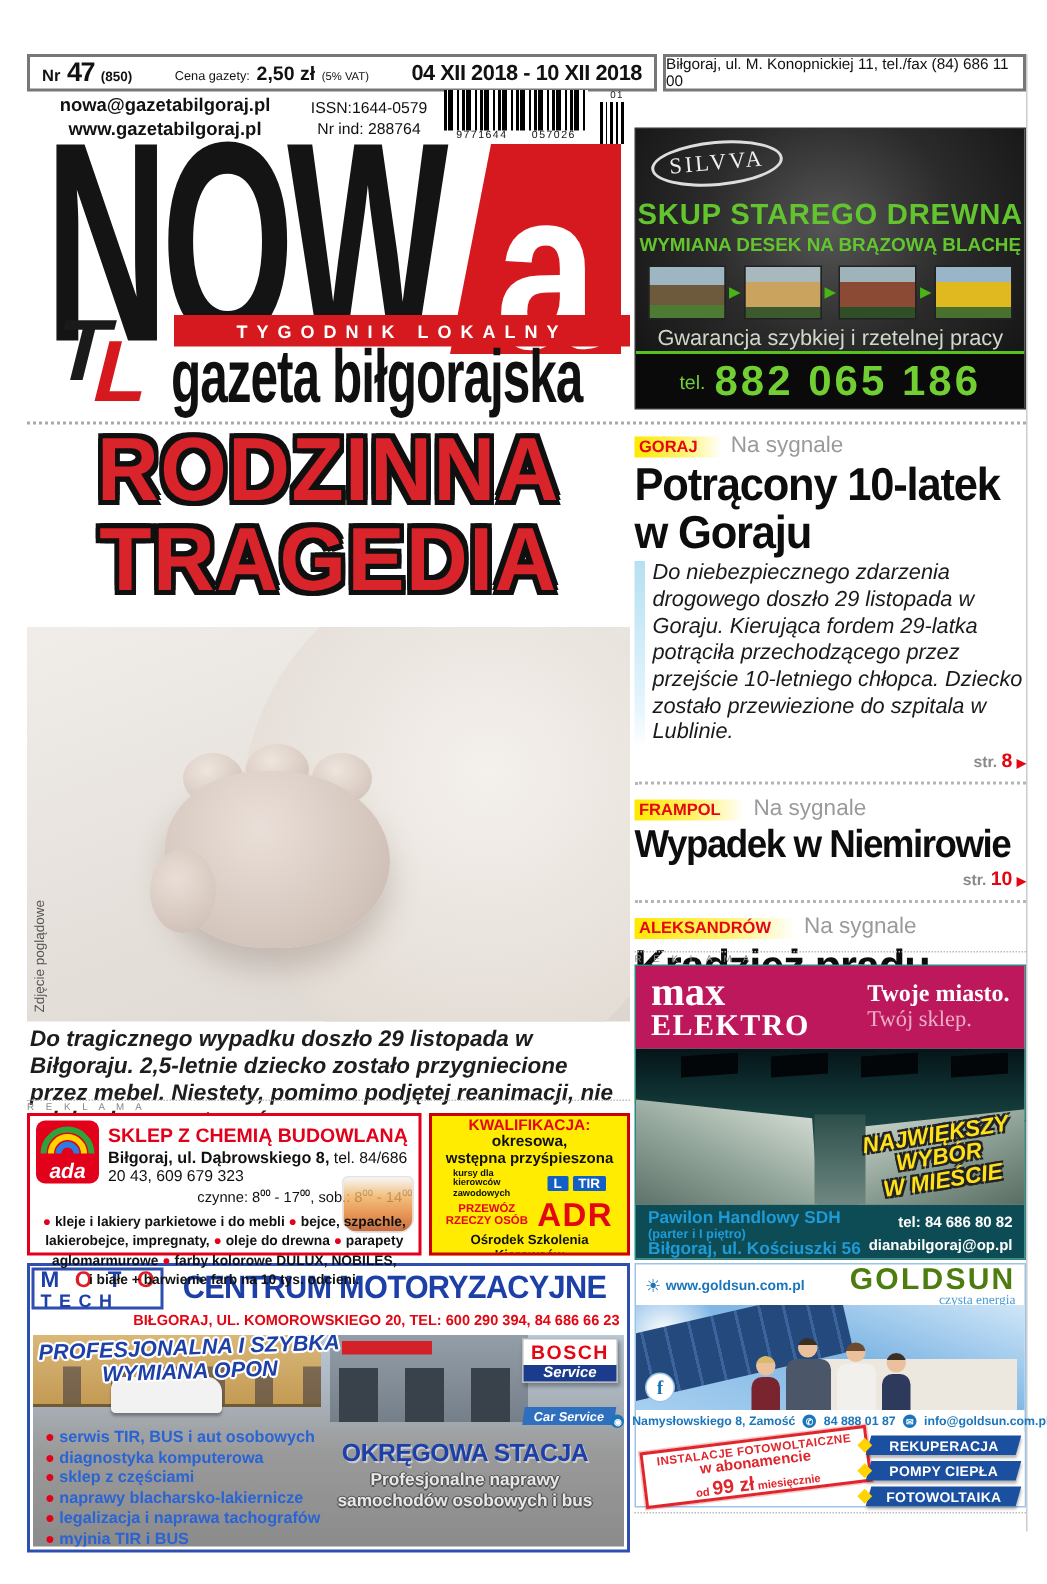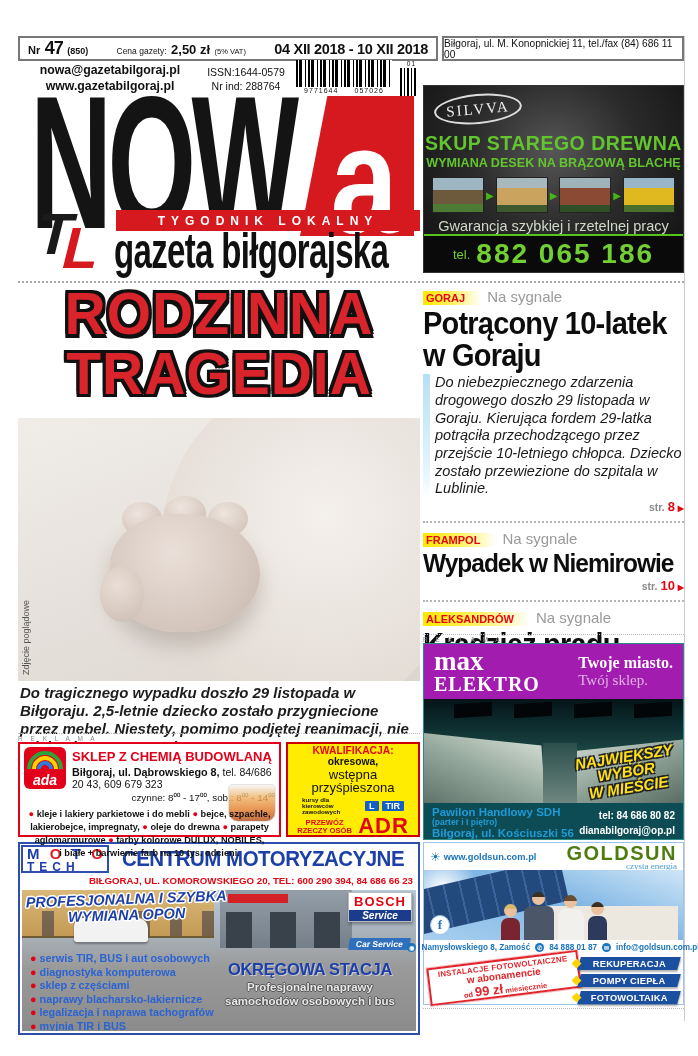--- a/index.html
+++ b/index.html
@@ -116,21 +116,21 @@
 .ni-body.bar-green::before { background:linear-gradient(180deg,#fdfef0 0%,#e9f59b 60%,#d7ee6a 100%);}
 .ni-ref { text-align:right; font-size:10.5px; color:#8a8a8a; font-weight:700; margin-top:1px;}
 .ni-sep { border-top:2px dotted #b5b5b5; margin:7px 0;}
 
 .rek { position:absolute; font-size:6.5px; letter-spacing:3px; color:#888; border-top:1px dotted #bbb; padding-top:1px;}
 .rek-left { left:18px; top:733px; width:402px;}
 .rek-right { left:423px; top:634px; width:261px;}
 
 
 .me { position:absolute; left:423px; top:643px; width:261px; height:197px; border:1px solid #2a8a84;}
-.me-head { height:55px; background:#a21caf; display:flex; justify-content:space-between; padding:6px 10px 0 10px;}
+.me-head { height:55px; background:#be185d; display:flex; justify-content:space-between; padding:6px 10px 0 10px;}
 .me-brand1 { font-family:"Liberation Serif", serif; color:#fff; font-weight:700; font-size:27px; line-height:0.85;}
 .me-brand2 { font-family:"Liberation Serif", serif; color:#fff; font-weight:700; font-size:20px; letter-spacing:1px;}
 .me-slog1 { font-family:"Liberation Serif", serif; color:#fff; font-weight:700; font-size:16px; margin-top:4px;}
 .me-slog2 { font-family:"Liberation Serif", serif; color:rgba(255,255,255,.65); font-size:15px;}
 .me-photo { position:relative; height:104px; overflow:hidden;
   background:linear-gradient(180deg,#061418 0%,#0c2a2c 22%,#1d4a47 55%,#39635d 100%);}
 .me-tv { position:absolute; top:4px; width:38px; height:14px; background:#020608; transform:skewY(-4deg);}
 .me-counter-l { position:absolute; left:-10px; bottom:-6px; width:130px; height:70px;
   background:linear-gradient(200deg,#cfd8ce 0%,#8fa398 50%,#5c7068 100%); transform:skewY(10deg) rotate(-4deg);}
 .me-counter-r { position:absolute; right:-10px; bottom:-8px; width:120px; height:66px;
@@ -160,21 +160,21 @@
 .ada-bullets { position:relative; z-index:1; margin-top:4px; text-align:center; font-size:9.2px; font-weight:700; line-height:1.4;}
 .rb { color:#e2001a; font-weight:900;}
 .ada-bucket { position:absolute; right:3px; top:40px; width:48px; height:38px; z-index:0; opacity:.8;
   background:linear-gradient(180deg,#f5f5f5 0%,#f0b060 35%,#e07a28 70%,#b64a18 100%); border-radius:4px 4px 10px 10px; border:1px solid #ddd;}
 
 
 .kw { position:absolute; left:286px; top:742px; width:134px; height:95px; background:#ffec00;
   border:2px solid #cc0000; padding:2px 3px; text-align:center; overflow:hidden;}
 .kw-t1 { font-size:10.3px; font-weight:800; line-height:1.05;}
 .kw-red { color:#e30613;}
-.kw-t2 { font-size:13px; font-weight:400; line-height:1.05;}
+.kw-t2 { font-size:10px; font-weight:700; line-height:1.05;}
 .kw-row1 { display:flex; align-items:center; justify-content:center; gap:3px; margin-top:2px;}
 .kw-courses { font-size:6.2px; font-weight:700; width:60px; text-align:left; line-height:1;}
 .kw-box { background:#1260c4; color:#fff; font-weight:800; font-size:9px; padding:0 4px; border-radius:1px;}
 .kw-row2 { display:flex; align-items:center; justify-content:space-evenly; margin-top:1px;}
 .kw-przewoz { color:#e30613; font-weight:800; font-size:7.6px; line-height:1.1; text-align:center;}
 .kw-adr { color:#e30613; font-weight:900; font-size:22px; line-height:0.95; letter-spacing:1px;}
 .kw-school { font-size:8.8px; font-weight:800; line-height:1.15;}
 
 
 .mt { position:absolute; left:18px; top:842px; width:402px; height:193px; border:2px solid #2e4fb0; background:#fff;}

